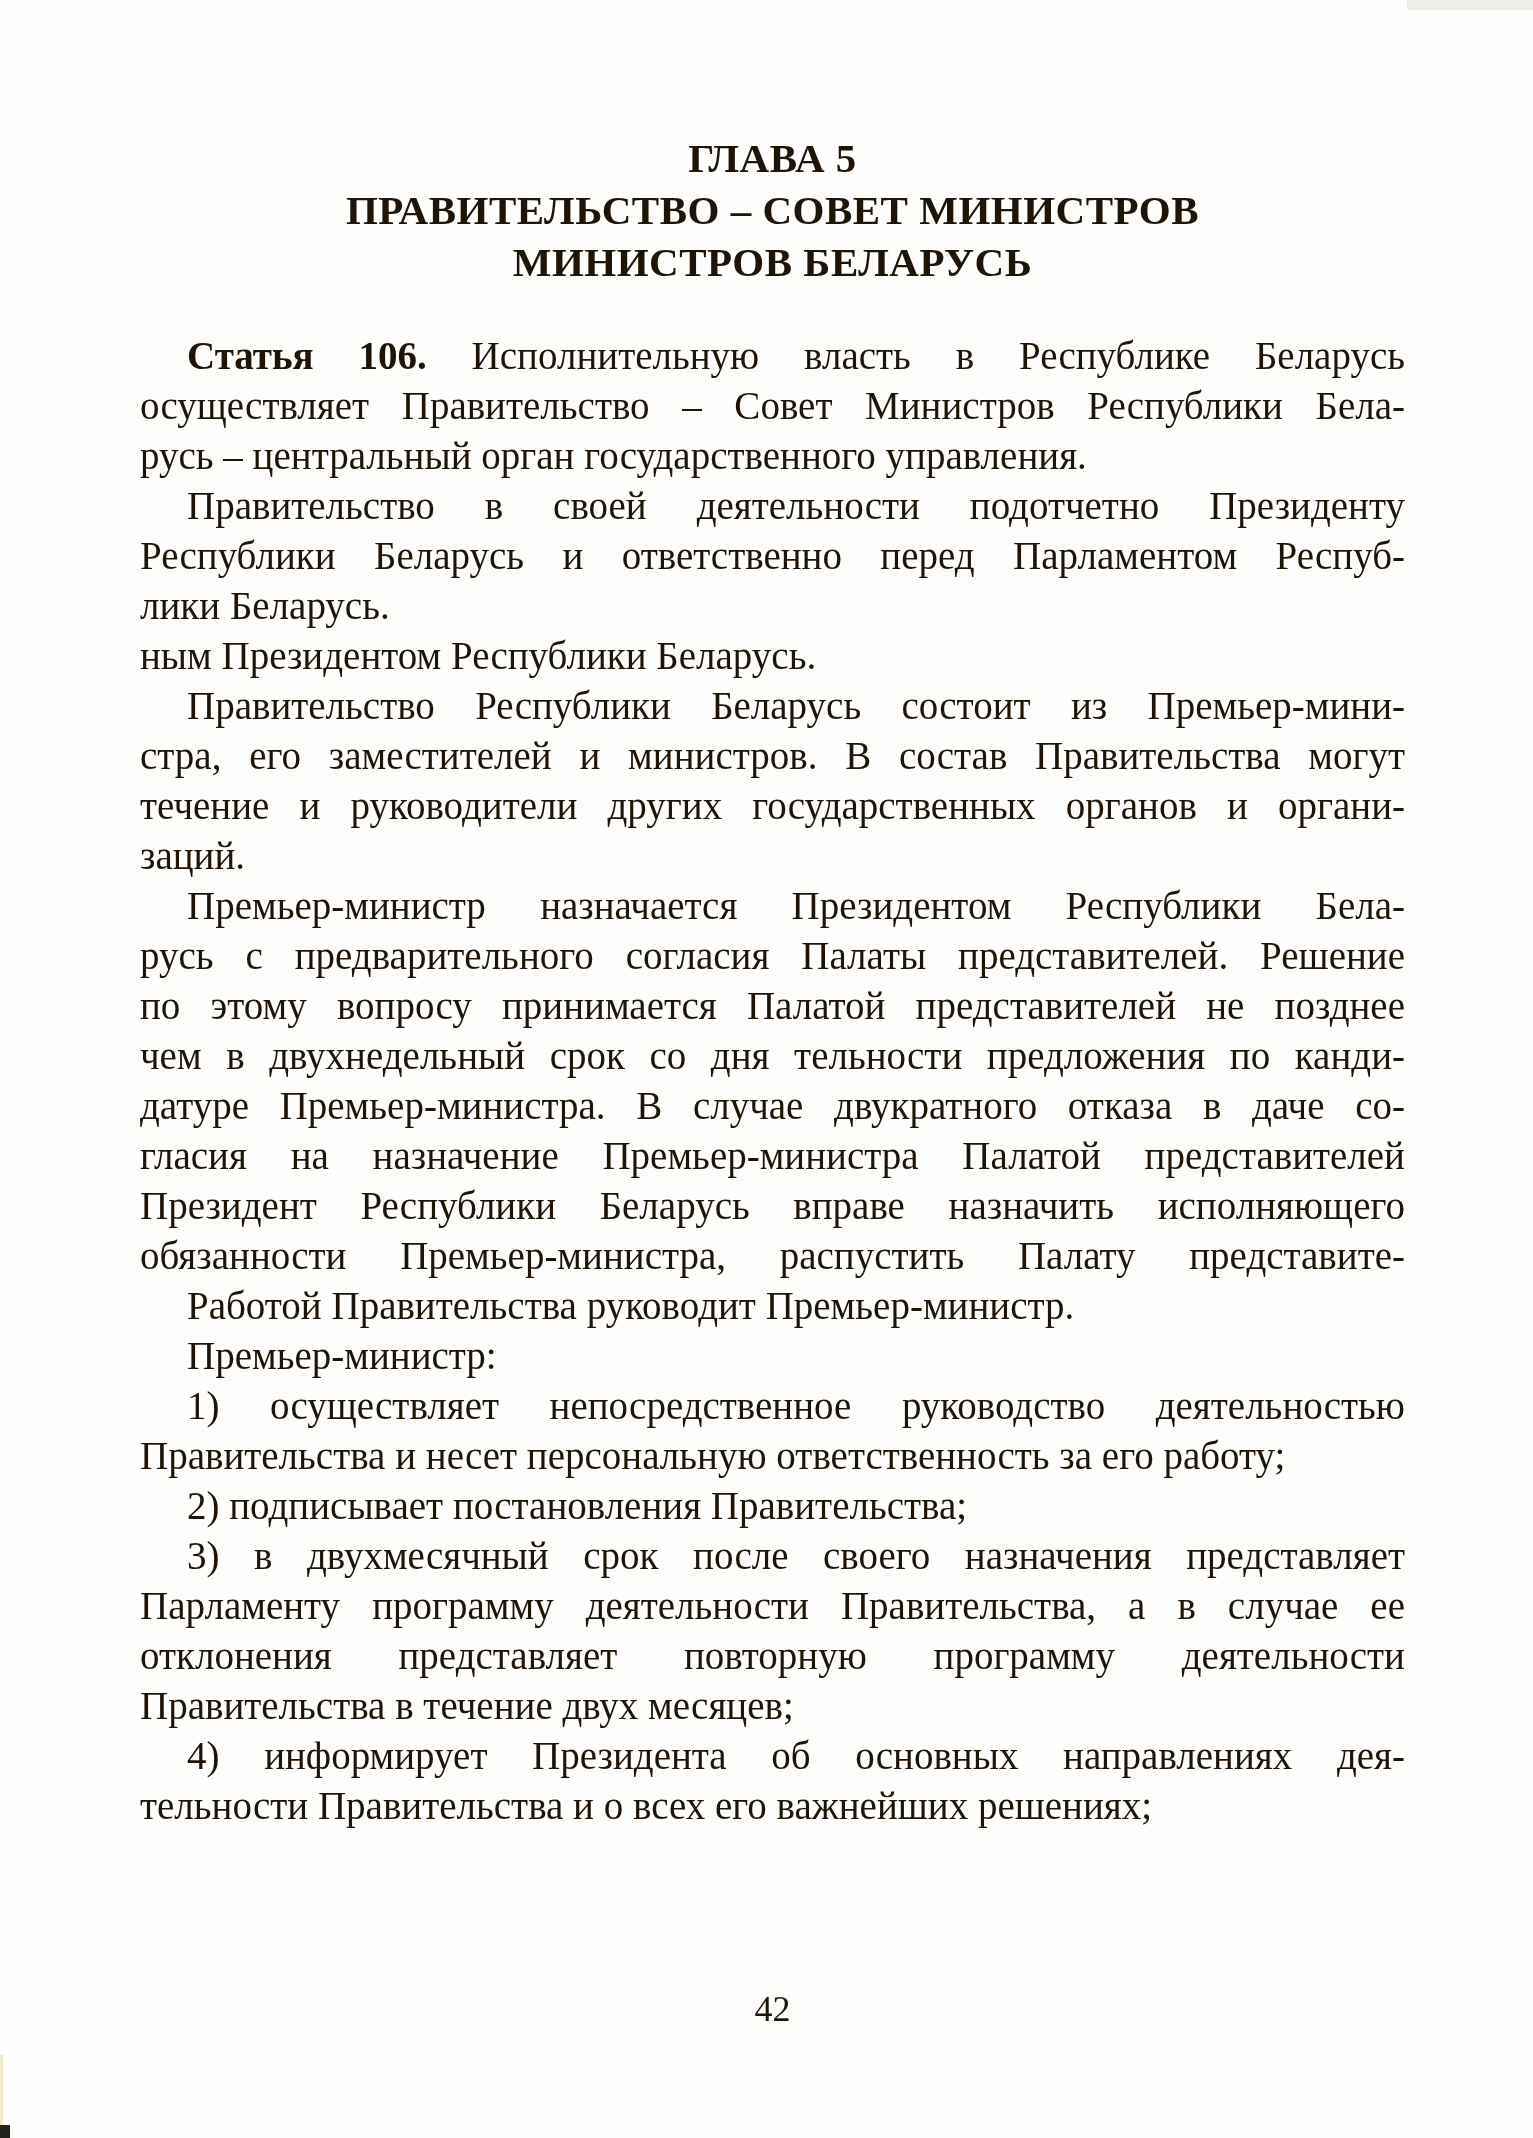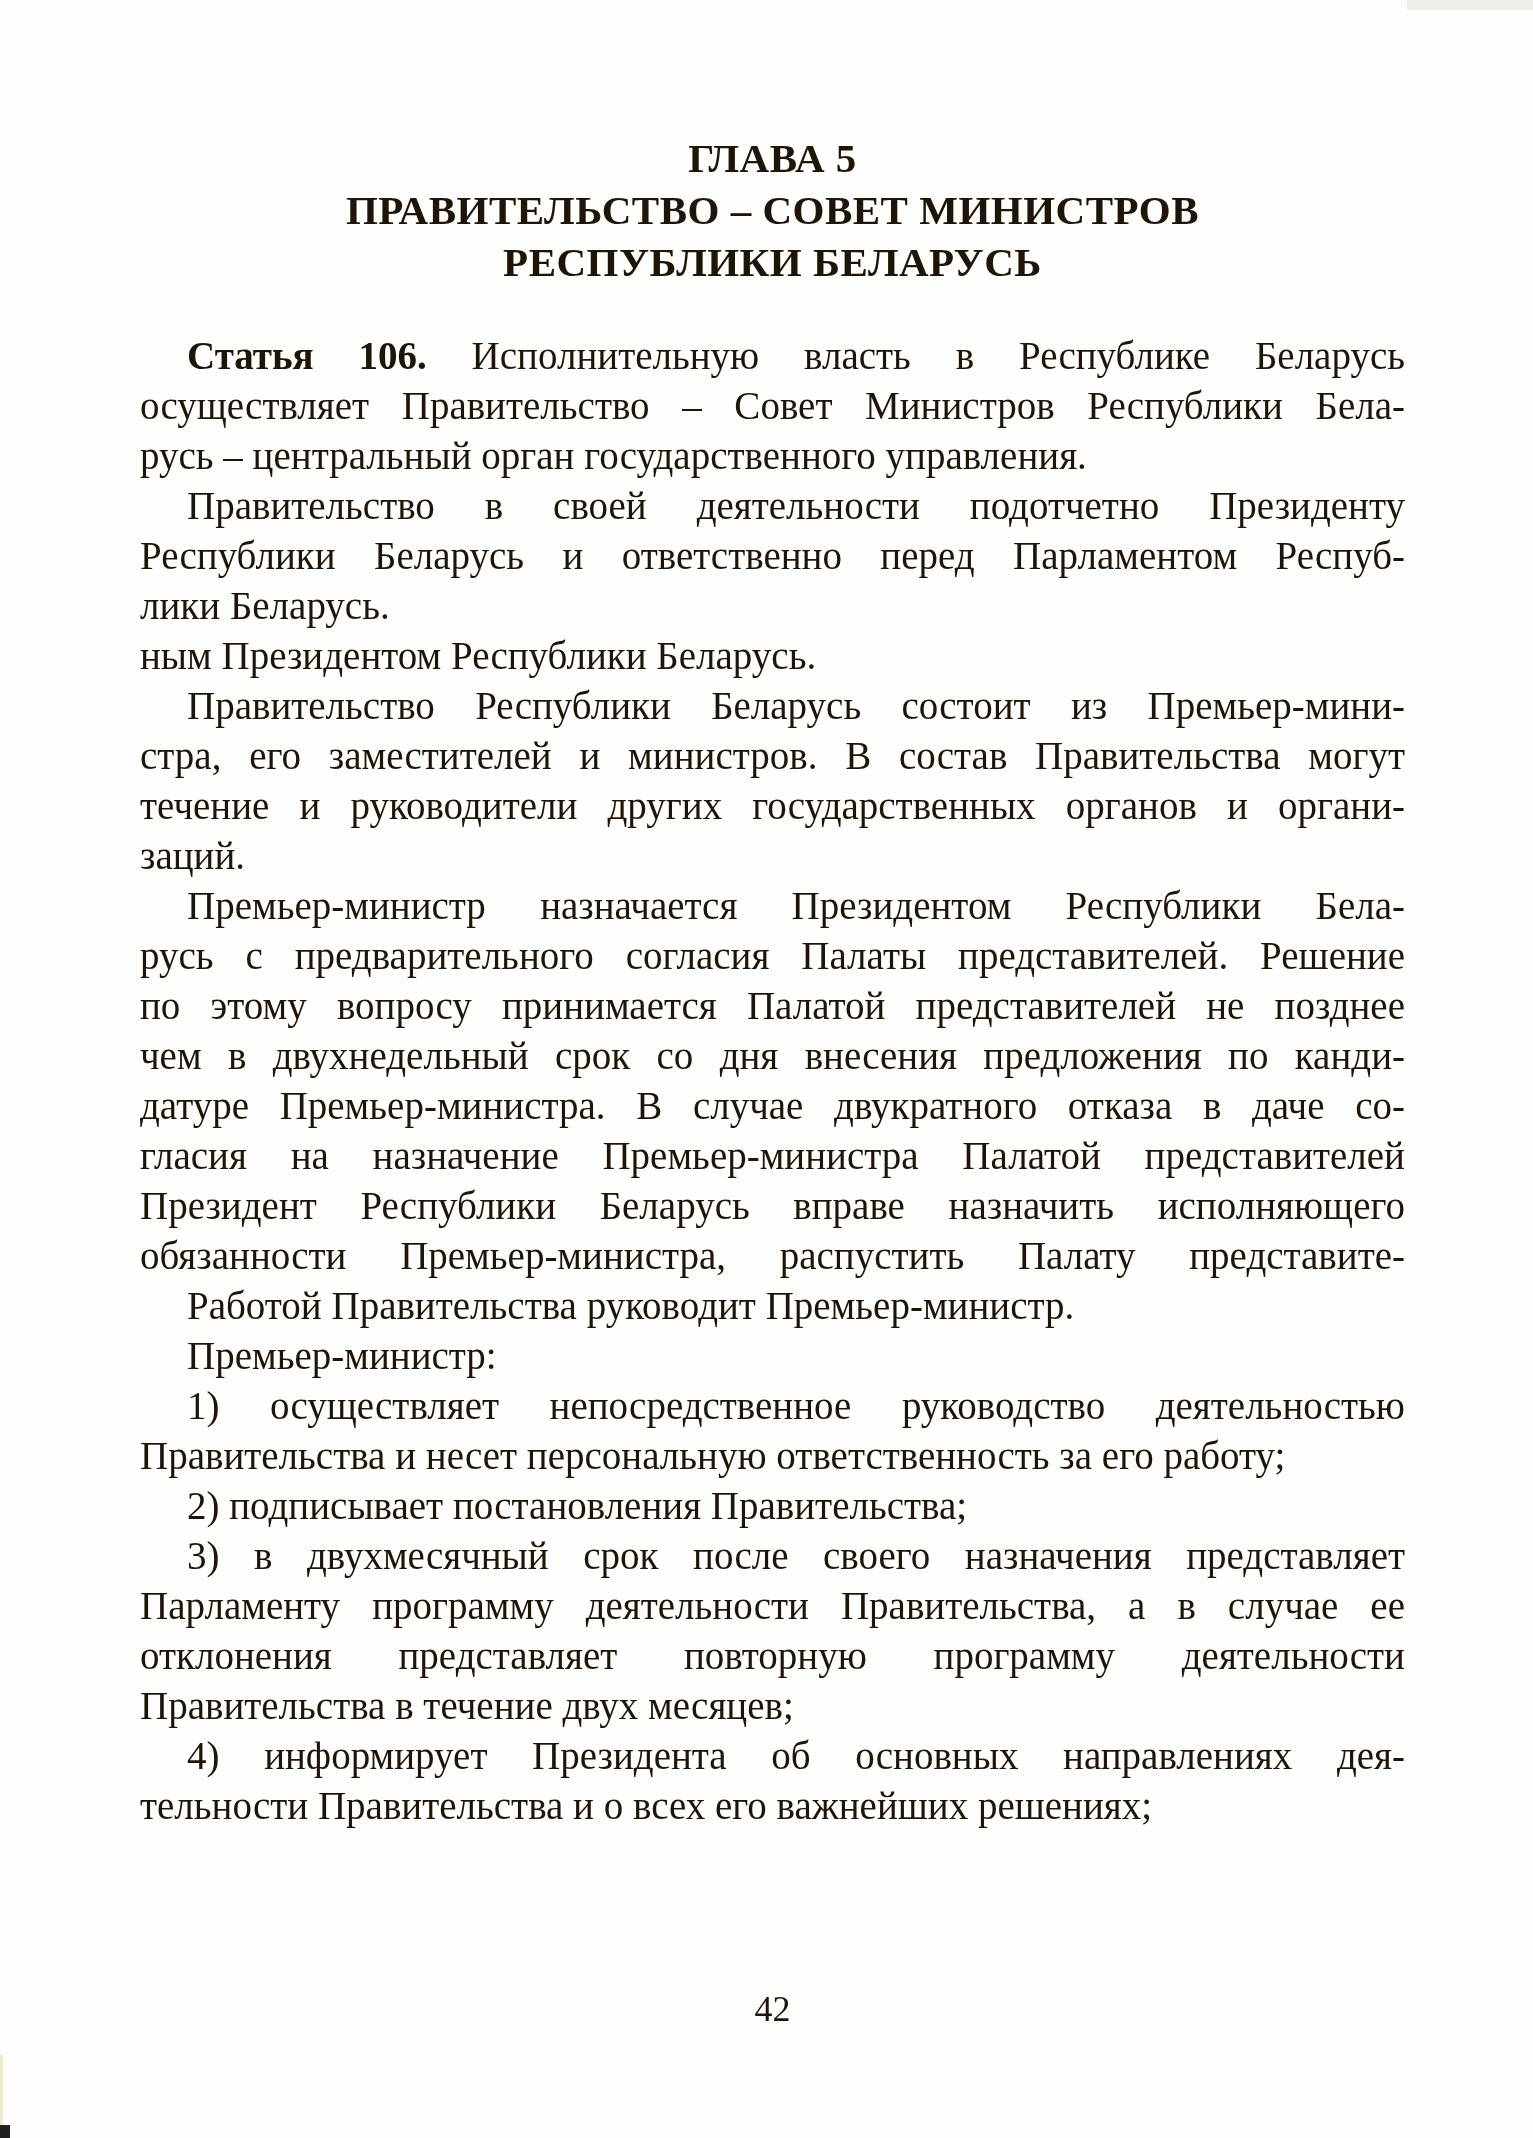--- a/index.html
+++ b/index.html
@@ -70,39 +70,39 @@
 
   <div class="artifact-top-right"></div>
   <div class="artifact-bottom-left"></div>
   <div class="artifact-left-line"></div>
 
   <div class="content">
 
     <div class="heading">
       <div>ГЛАВА 5</div>
       <div>ПРАВИТЕЛЬСТВО – СОВЕТ МИНИСТРОВ</div>
-      <div>РЕСПУБЛИКИ БЕЛАРУСЬ</div>
+      <div>МИНИСТРОВ БЕЛАРУСЬ</div>
     </div>
 
     <div class="article-body">
         <div class="line first"><span class="article-lead">Статья 106.</span> Исполнительную власть в Республике Беларусь</div>
         <div class="line">осуществляет Правительство – Совет Министров Республики Бела-</div>
         <div class="line last">русь – центральный орган государственного управления.</div>
         <div class="line first">Правительство в своей деятельности подотчетно Президенту</div>
         <div class="line">Республики Беларусь и ответственно перед Парламентом Респуб-</div>
         <div class="line last">лики Беларусь.</div>
         <div class="line last">ным Президентом Республики Беларусь.</div>
         <div class="line first">Правительство Республики Беларусь состоит из Премьер-мини-</div>
         <div class="line">стра, его заместителей и министров. В состав Правительства могут</div>
         <div class="line">течение и руководители других государственных органов и органи-</div>
         <div class="line last">заций.</div>
         <div class="line first">Премьер-министр назначается Президентом Республики Бела-</div>
         <div class="line">русь с предварительного согласия Палаты представителей. Решение</div>
         <div class="line">по этому вопросу принимается Палатой представителей не позднее</div>
-        <div class="line">чем в двухнедельный срок со дня внесения предложения по канди-</div>
+        <div class="line">чем в двухнедельный срок со дня тельности предложения по канди-</div>
         <div class="line">датуре Премьер-министра. В случае двукратного отказа в даче со-</div>
         <div class="line">гласия на назначение Премьер-министра Палатой представителей</div>
         <div class="line">Президент Республики Беларусь вправе назначить исполняющего</div>
         <div class="line">обязанности Премьер-министра, распустить Палату представите-</div>
         <div class="line first last">Работой Правительства руководит Премьер-министр.</div>
         <div class="line first last">Премьер-министр:</div>
         <div class="line first">1) осуществляет непосредственное руководство деятельностью</div>
         <div class="line last">Правительства и несет персональную ответственность за его работу;</div>
         <div class="line first last">2) подписывает постановления Правительства;</div>
         <div class="line first">3) в двухмесячный срок после своего назначения представляет</div>

